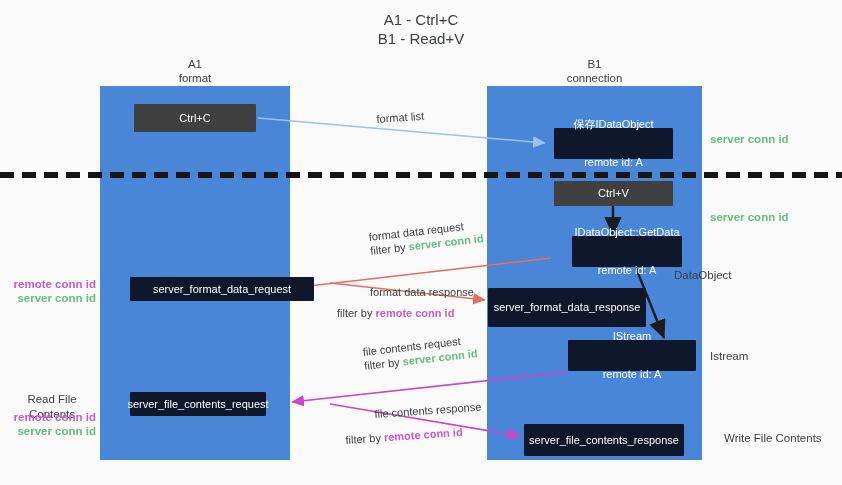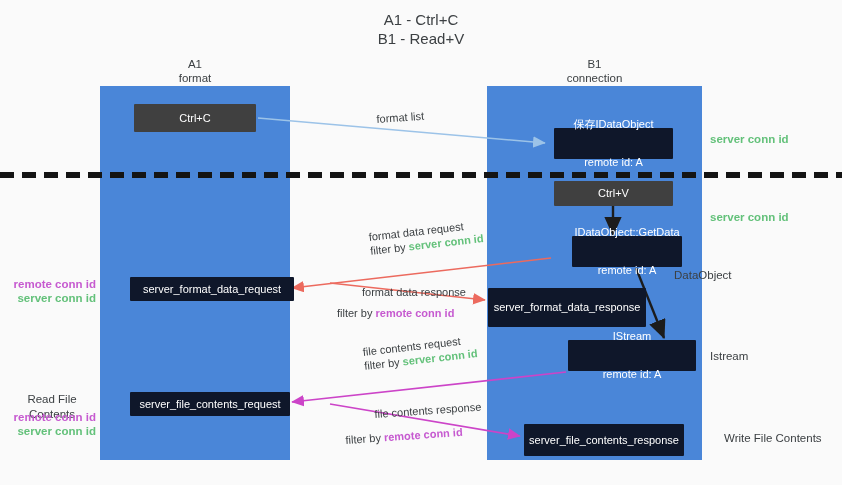--- a/index.html
+++ b/index.html
@@ -172,34 +172,34 @@
 
   <div class="abs box green" style="left:554px; top:181px; width:119px; height:25px;">
     <span>Ctrl+V</span>
   </div>
 
   <div class="abs box orange" style="left:572px; top:236px; width:110px; height:31px;">
     <span>IDataObject::GetData</span>
     <span class="l2">remote id: A</span>
   </div>
 
-  <div class="abs box orange" style="left:130px; top:277px; width:164px; height:24px;">
+  <div class="abs box orange" style="left:130px; top:277px; width:184px; height:24px;">
     <span>server_format_data_request</span>
   </div>
 
   <div class="abs box orange" style="left:488px; top:288px; width:158px; height:39px;">
     <span>server_format_data_response</span>
   </div>
 
   <div class="abs box orange" style="left:568px; top:340px; width:128px; height:31px;">
     <span>IStream</span>
     <span class="l2">remote id: A</span>
   </div>
 
-  <div class="abs box orange" style="left:130px; top:392px; width:160px; height:24px;">
+  <div class="abs box orange" style="left:130px; top:392px; width:136px; height:24px;">
     <span>server_file_contents_request</span>
   </div>
 
   <div class="abs box orange" style="left:524px; top:424px; width:160px; height:32px;">
     <span>server_file_contents_response</span>
   </div>
 
   <div class="abs sidelabel green-txt" style="left:710px; top:132px;">server conn id</div>
 
   <div class="abs sidelabel green-txt" style="left:710px; top:210px;">server conn id</div>
@@ -224,21 +224,21 @@
 
   <div class="abs edgelabel rot" style="left:376px; top:112px; transform: rotate(-4deg);">format list</div>
 
   <div class="abs edgelabel rot" style="left:368px; top:230px; transform: rotate(-6.5deg);">
     <div>format data request</div>
     <div>
       <span>filter by </span><b class="green-txt">server conn id</b>
     </div>
   </div>
 
-  <div class="abs edgelabel" style="left:362px; top:285px;">
+  <div class="abs edgelabel" style="left:370px; top:285px;">
     <div>format data response</div>
   </div>
   <div class="abs edgelabel" style="left:337px; top:306px;">
     <span>filter by </span><b class="magenta-txt">remote conn id</b>
   </div>
 
   <div class="abs edgelabel rot" style="left:362px; top:345px; transform: rotate(-6.5deg);">
     <div>file contents request</div>
     <div>
       <span>filter by </span><b class="green-txt">server conn id</b>

